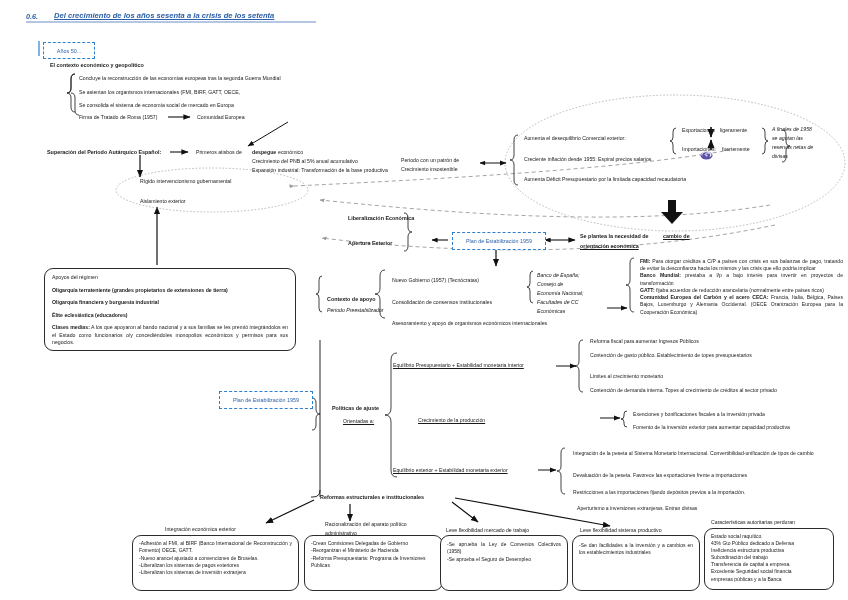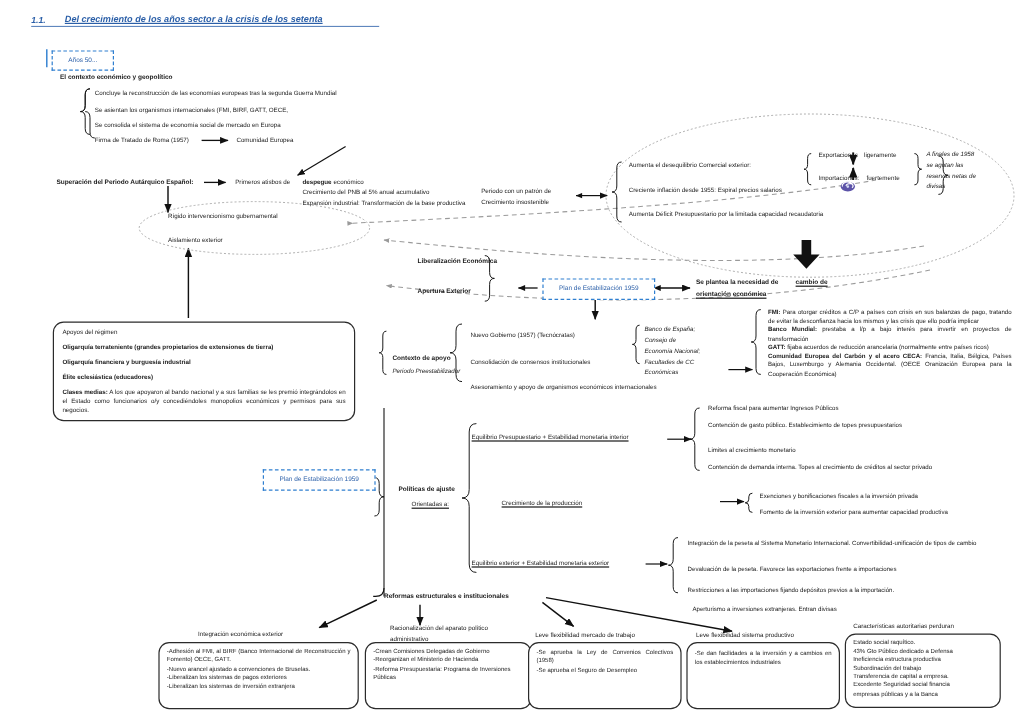--- a/index.html
+++ b/index.html
@@ -133,22 +133,22 @@
 
     <path d="M320,490 q0,7 -7,7 h-2" fill="none" stroke="#111" stroke-width="0.9"></path>
 
     <line x1="314" y1="500" x2="266" y2="523" stroke="#111" stroke-width="1.2" marker-end="url(#ah)"></line>
     <line x1="350" y1="504" x2="350" y2="521" stroke="#111" stroke-width="1.2" marker-end="url(#ah)"></line>
     <line x1="452" y1="502" x2="478" y2="522" stroke="#111" stroke-width="1.2" marker-end="url(#ah)"></line>
     <line x1="455" y1="498" x2="610" y2="526" stroke="#111" stroke-width="1.2" marker-end="url(#ah)"></line>
 
   </svg>
 
-  <div class="hdr-num abs" style="left:26px;top:12px;">1.1.</div>
-  <div class="hdr-ttl abs" style="left:54px;top:11px;">Del crecimiento de los años sector a la crisis de los setenta</div>
+  <div class="hdr-num abs" style="left:26px;top:12px;">0.6.</div>
+  <div class="hdr-ttl abs" style="left:54px;top:11px;">Del crecimiento de los años sesenta a la crisis de los setenta</div>
 
   <div class="dashbox" style="left:43px;top:42px;width:50px;height:15px;">
     <span>Años 50...</span>
   </div>
 
   <div class="t b" style="left:50px;top:62px;font-size:5.4px;">El contexto económico y geopolítico</div>
   <div class="t" style="left:79px;top:75px;">Concluye la reconstrucción de las economías europeas tras la segunda Guerra Mundial</div>
   <div class="t" style="left:79px;top:89px;">Se asientan los organismos internacionales (FMI, BIRF, GATT, OECE,</div>
   <div class="t" style="left:79px;top:102px;">Se consolida el sistema de economía social de mercado en Europa</div>
   <div class="t" style="left:79px;top:114px;">Firma de Tratado de Roma (1957)</div>

